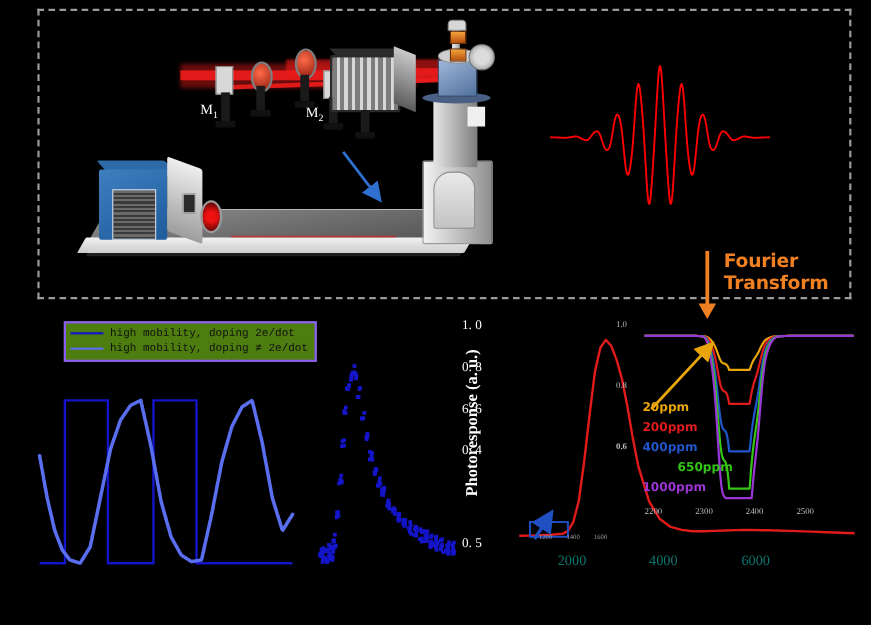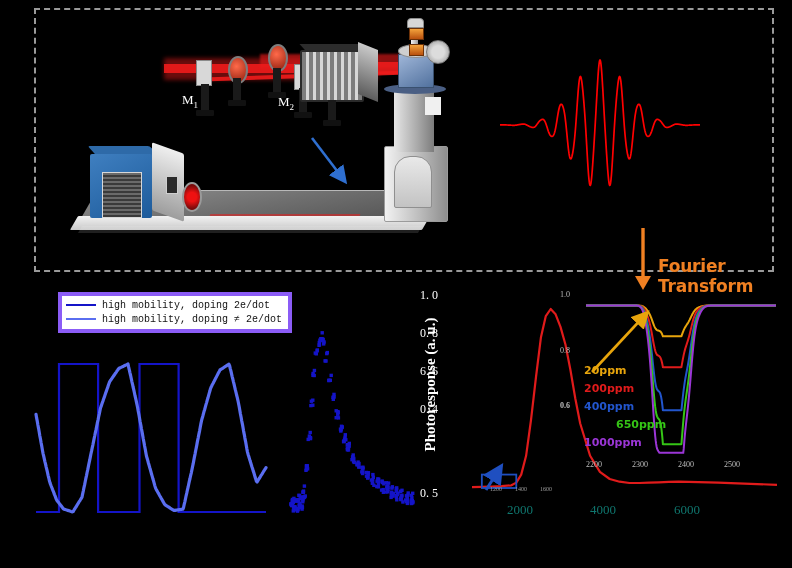--- a/index.html
+++ b/index.html
@@ -97,26 +97,26 @@
 
   .anno-arrow{position:absolute;left:250px;top:118px;width:46px;height:52px;}
 
   
   .interferogram{position:absolute;left:500px;top:55px;width:200px;height:140px;}
 
   
   .ft-block{position:absolute;left:630px;top:228px;width:150px;height:60px;}
   .ft-text{position:absolute;left:28px;top:0px;color:#f08022;
            font-family:"DejaVu Sans",sans-serif;font-weight:bold;font-size:17px;
-           line-height:20px;letter-spacing:-.2px;margin-top:28px;}
+           line-height:20px;letter-spacing:-.2px;}
   .ft-arrow{position:absolute;left:2px;top:0px;width:22px;height:62px;}
 
   
   .bl-plot{position:absolute;left:18px;top:288px;width:400px;height:240px;}
-  .legend-box{position:absolute;left:40px;top:4px;background:#ffffff;border:4px solid #8b5cf6;
+  .legend-box{position:absolute;left:40px;top:4px;background:#4d7c0f;border:2px solid #8b5cf6;
               padding:2px 6px 3px 4px;}
   .legend-row{display:flex;align-items:center;height:14px;white-space:nowrap;}
   .legend-swatch{width:30px;height:0;border-top:2px solid #1414c8;margin-right:6px;}
   .legend-swatch.light{border-top-color:#5a6ef0;}
   .legend-text{color:#111;font-family:"Liberation Mono",monospace;font-size:10px;}
 
   
   .spec{position:absolute;left:412px;top:280px;width:380px;height:288px;}
   .ylab{position:absolute;left:-74px;top:96px;width:184px;text-align:center;
         transform:rotate(-90deg);color:#fff;font-size:15px;font-weight:bold;

